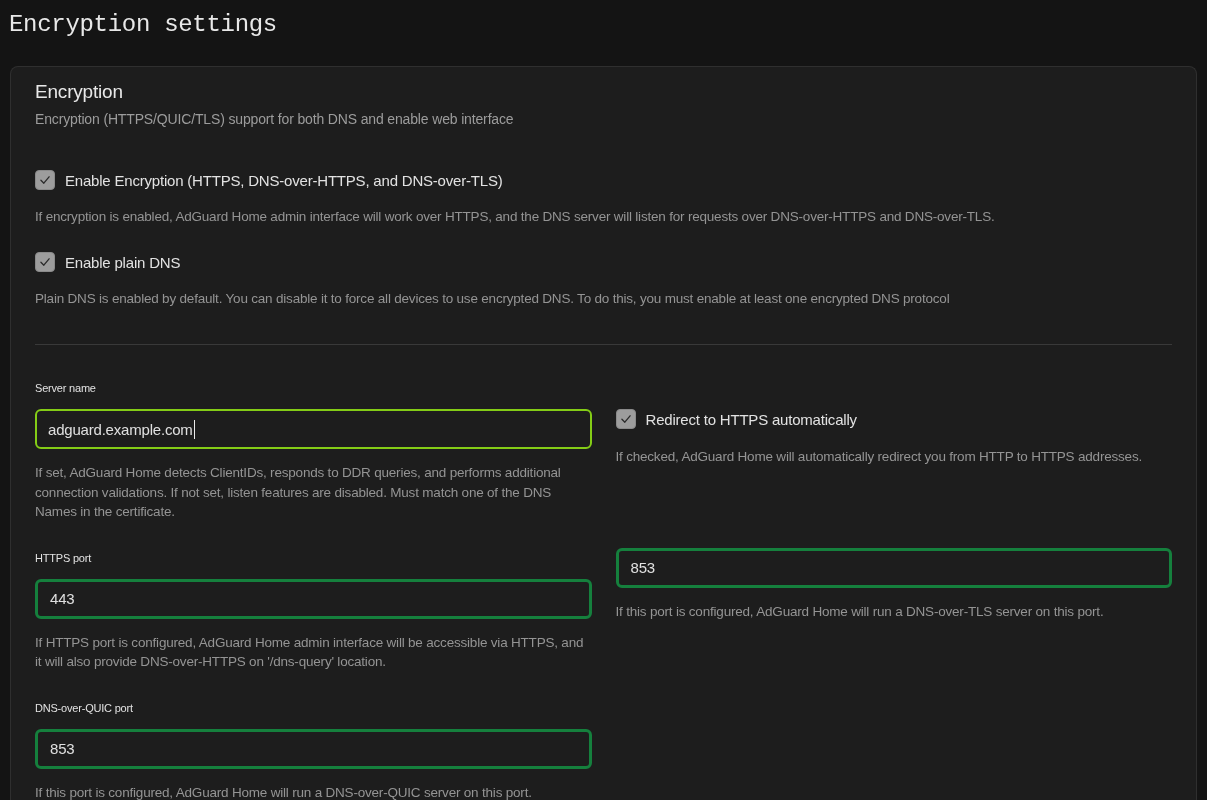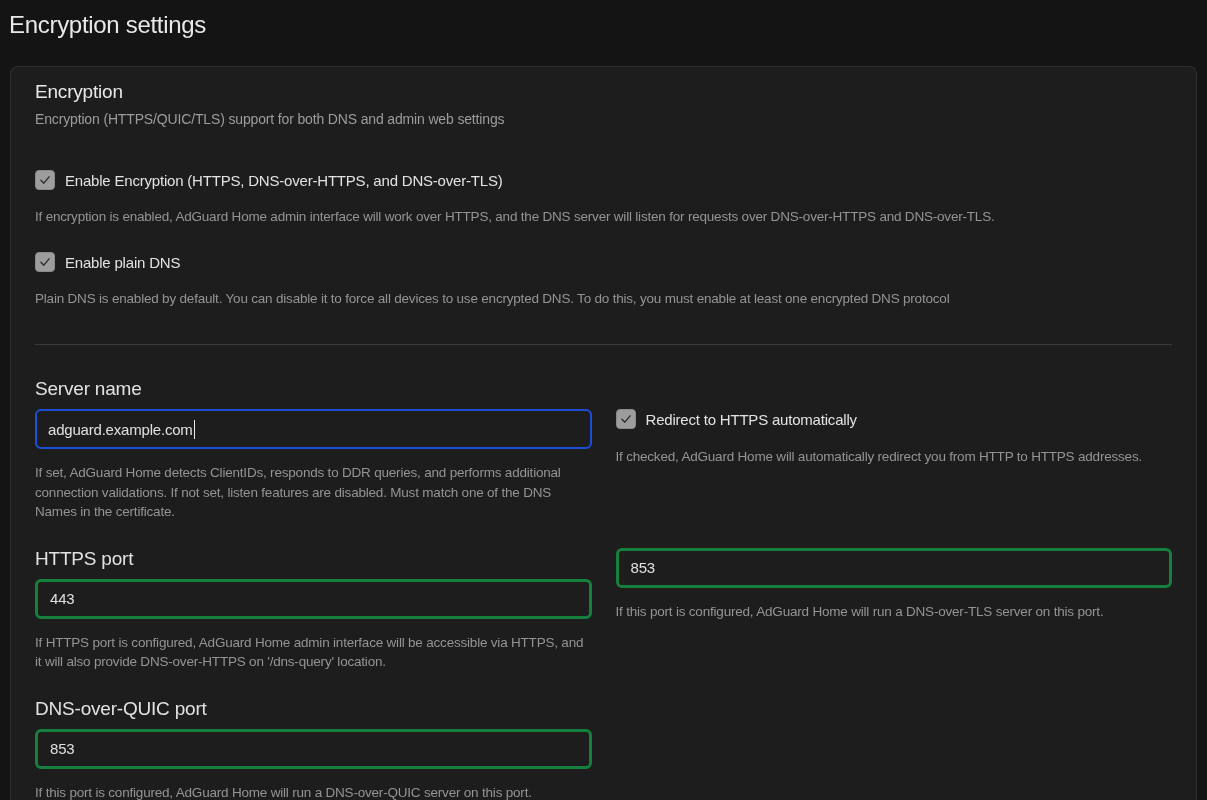--- a/index.html
+++ b/index.html
@@ -13,20 +13,21 @@
   .page { padding: 8px 10px 0 8px; }
 
   .page-title {
     font-size: 24px;
     font-weight: 500;
     color: #e8e8e8;
     letter-spacing: -0.3px;
     line-height: 33px;
     margin-bottom: 25px;
     padding-left: 1px;
+    font-family: Liberation Mono, monospace;
   }
 
   .card {
     margin-left: 2px;
     width: 1187px;
     min-height: 790px;
     background: #1d1d1d;
     border: 1px solid #2f2f2f;
     border-radius: 8px 8px 0 0;
     border-bottom: none;
@@ -98,21 +99,21 @@
 
   .form-grid {
     display: grid;
     grid-template-columns: 1fr 1fr;
     column-gap: 24px;
     margin-top: 33px;
   }
   .form-grid.row-gap { margin-top: 26px; }
 
   .field-label {
-    font-size: 19px;
+    font-size: 11px;
     color: #e2e2e2;
     letter-spacing: -0.2px;
     line-height: 21px;
     margin-bottom: 10px;
     display: block;
   }
 
   .text-input, input.text-input {
     width: 100%;
     height: 40px;
@@ -122,21 +123,21 @@
     color: #e0e0e0;
     font-family: "Liberation Sans", "DejaVu Sans", sans-serif;
     font-size: 15px;
     letter-spacing: -0.2px;
     padding: 0 12px;
     display: flex;
     align-items: center;
     outline: none;
   }
   .text-input.focused {
-    border: 2px solid #1d4ed8;
+    border: 2px solid #84cc16;
     padding: 0 11px;
   }
   .caret {
     display: inline-block;
     width: 1.5px;
     height: 19px;
     background: #eaeaea;
     margin-left: 1px;
     vertical-align: middle;
   }
@@ -149,21 +150,21 @@
 <body>
 
 <div class="page">
 
   <h1 class="page-title">Encryption settings</h1>
 
   <div class="card">
 
     <div>
       <div class="card-title">Encryption</div>
-      <div class="card-subtitle">Encryption (HTTPS/QUIC/TLS) support for both DNS and admin web settings</div>
+      <div class="card-subtitle">Encryption (HTTPS/QUIC/TLS) support for both DNS and enable web interface</div>
     </div>
 
     <div class="section-toggles">
 
       <div class="check-row">
         <span class="checkbox">
           <svg viewBox="0 0 24 24">
             <polyline points="5,12.5 10,17.5 19,6.5"></polyline>
           </svg>
         </span>

